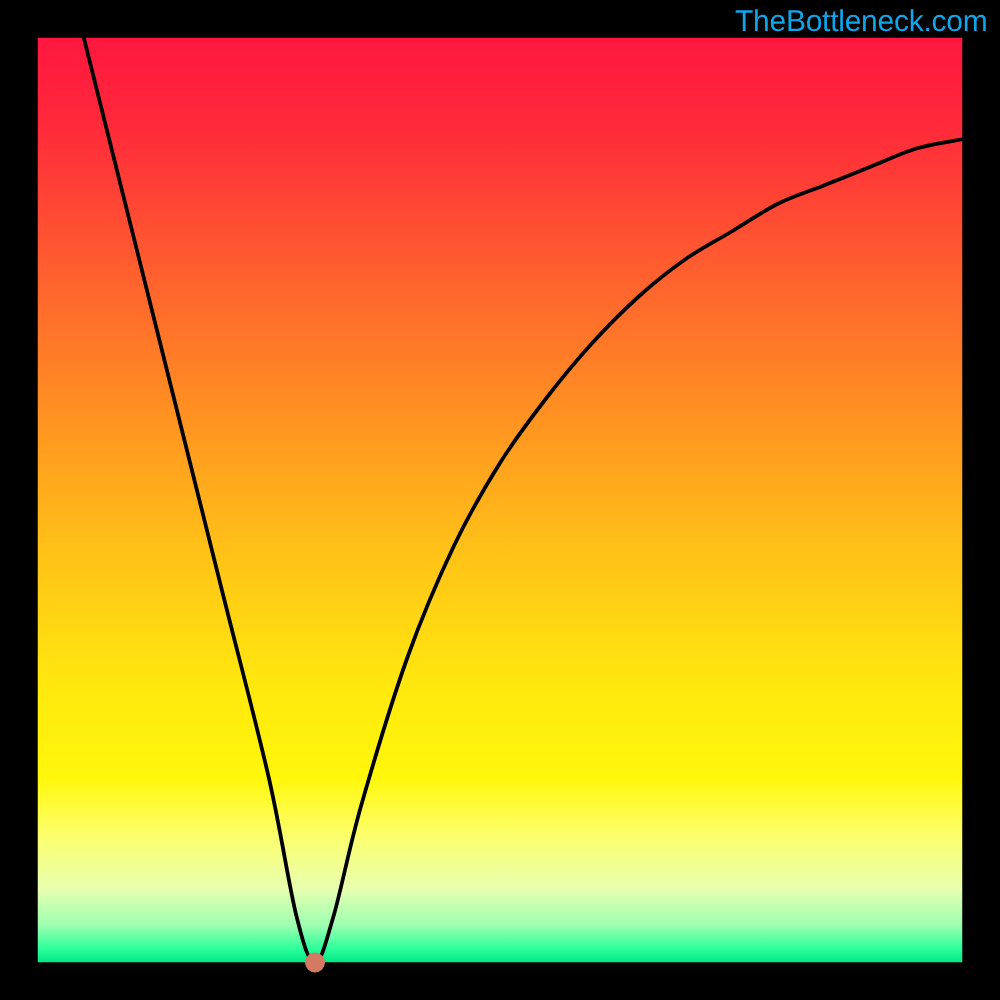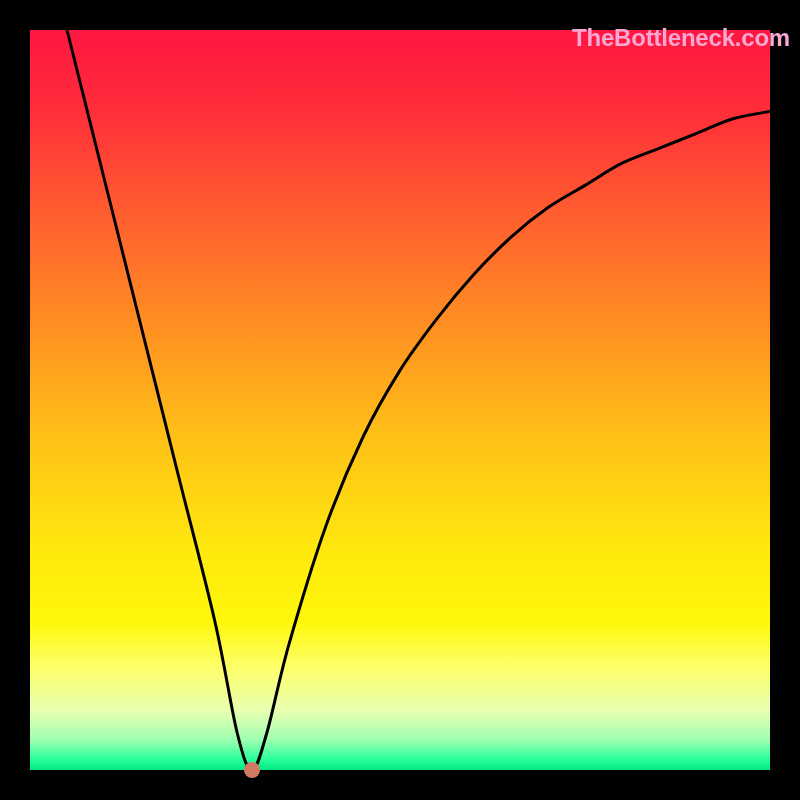--- a/index.html
+++ b/index.html
@@ -16,25 +16,24 @@
     left: 30px;
     top: 30px;
     width: 740px;
     height: 740px;
     background: #000;
   }
   .watermark {
     position: absolute;
     top: 4px;
     right: 10px;
-    color: #f9a8d4;
+    color: #0ea5e9;
     font-size: 24px;
-    font-weight: 700;
+    font-weight: 400;
     letter-spacing: -0.2px;
-    margin-top: 20px;
   }
   .dot {
     position: absolute;
     width: 16px;
     height: 16px;
     background: #d47a62;
     border-radius: 50%;
     transform: translate(-50%, -50%);
   }
   svg.curve {

